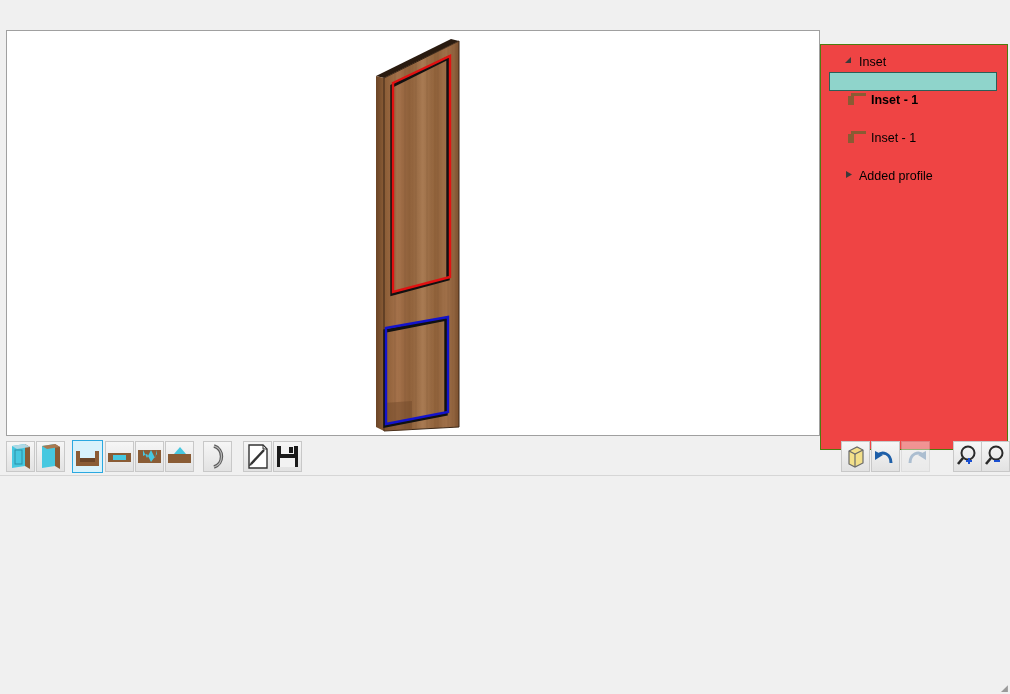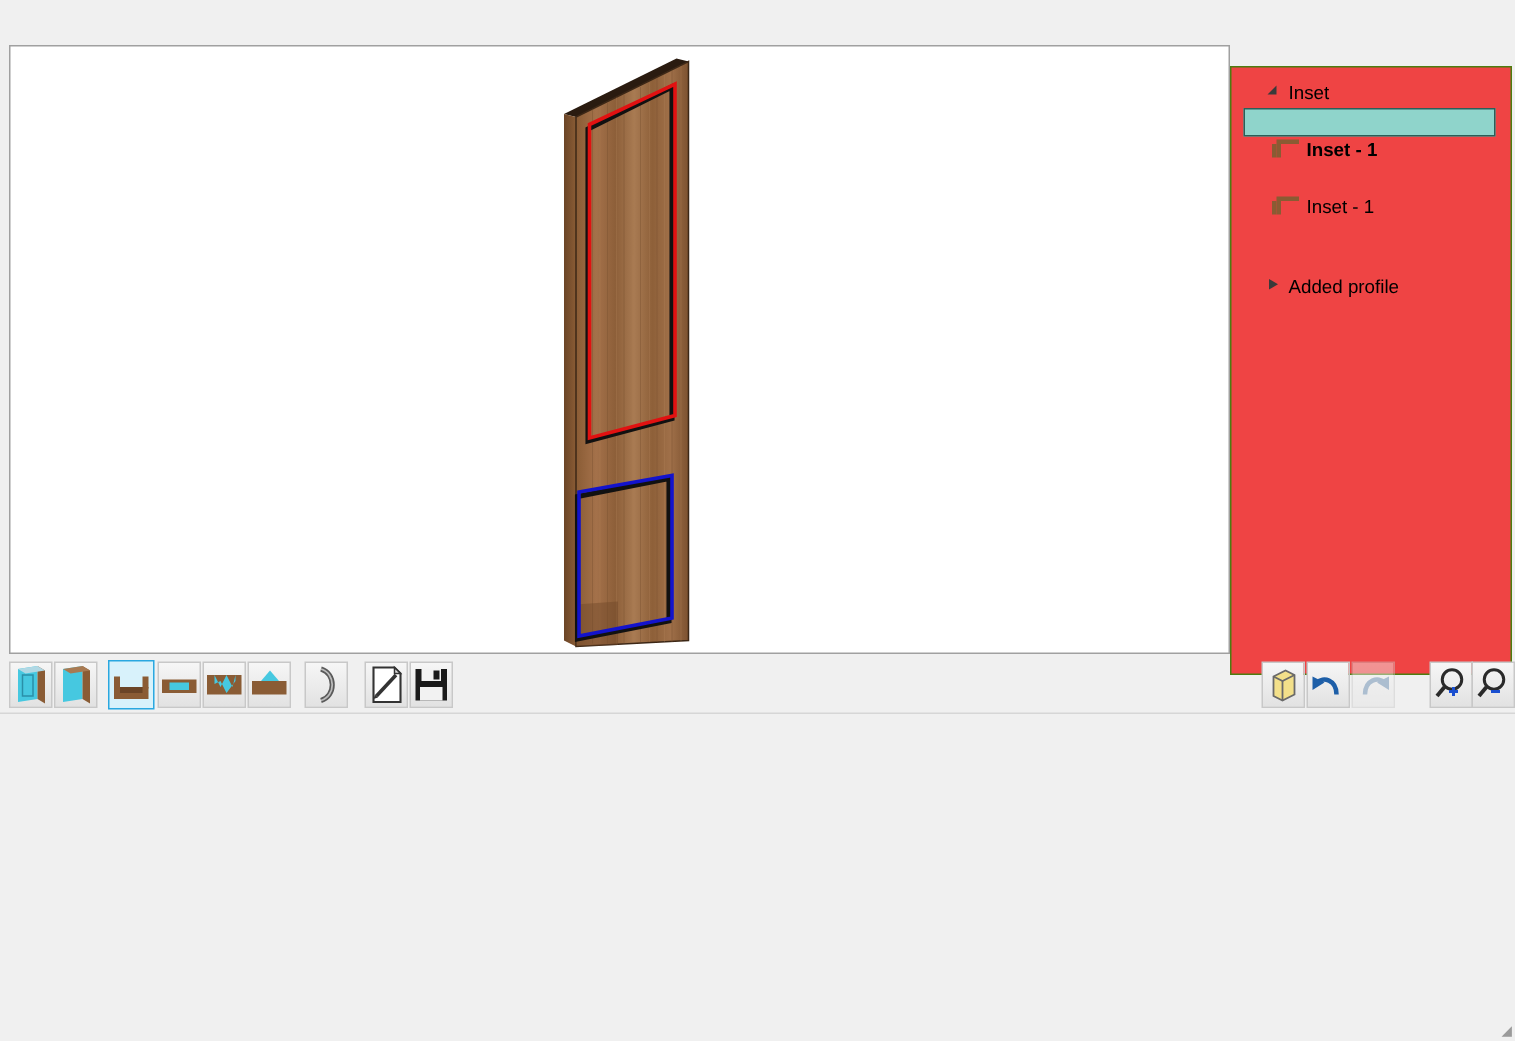--- a/index.html
+++ b/index.html
@@ -129,21 +129,21 @@
       <span class="tlbl" style="left:50px;font-weight:bold;">Inset - 1</span>
     </div>
 
     <div class="tree-row" style="top:46px;">
       <span class="ticon" style="left:30px;">
         <span class="insicon"><i class="lft"></i><i class="rgt"></i><i class="bot"></i></span>
       </span>
       <span class="tlbl" style="left:50px;">Inset - 1</span>
     </div>
 
-    <div class="tree-row" style="top:80px;padding-left:24px;">
+    <div class="tree-row" style="top:65px;padding-left:24px;">
       <span class="arrow" style="left:20px;">
         <svg width="9" height="9" viewBox="0 0 9 9">
             <polygon points="2,1 8,4.5 2,8" fill="#3a3a3a"></polygon>
           </svg>
       </span>
       <span class="tlbl" style="left:38px;">Added profile</span>
     </div>
   </div>
 
   <div class="toolbar">

